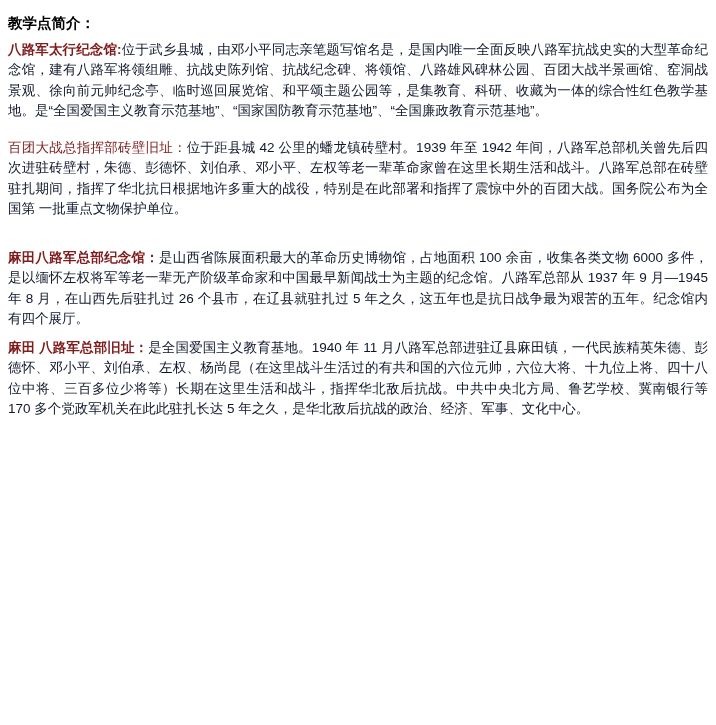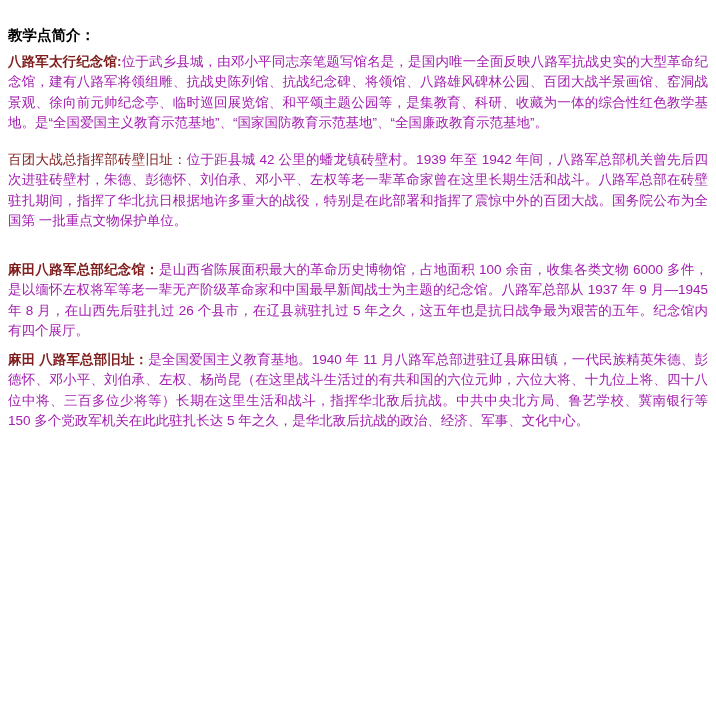--- a/index.html
+++ b/index.html
@@ -18,39 +18,39 @@
   .page {
     width: 716px;
     padding: 10px 8px 0 8px;
     box-sizing: border-box;
   }
   .doc-title {
     font-weight: bold;
     font-size: 14.5px;
     color: #000000;
     line-height: 1.35;
-    margin: 16px 0 6px 0;
+    margin: 4px 0 6px 0;
   }
   .entry {
     margin: 0 0 16px 0;
     line-height: 1.52;
     text-align: justify;
   }
   .entry.first {
     margin-top: 0;
   }
   .entry-name {
     color: #7f1d1d;
     font-weight: bold;
   }
   .entry-name.plain {
     font-weight: normal;
   }
   .entry-body {
-    color: #a21caf;
+    color: #0f172a;
   }
   .gap-lg {
     margin-bottom: 28px;
   }
   .gap-md {
     margin-bottom: 8px;
   }
 </style>
 </head>
 <body>
@@ -66,16 +66,16 @@
   <p class="entry gap-lg">
     <span class="entry-name plain">百团大战总指挥部砖壁旧址：</span><span class="entry-body">位于距县城 42 公里的蟠龙镇砖壁村。1939 年至 1942 年间，八路军总部机关曾先后四次进驻砖壁村，朱德、彭德怀、刘伯承、邓小平、左权等老一辈革命家曾在这里长期生活和战斗。八路军总部在砖壁驻扎期间，指挥了华北抗日根据地许多重大的战役，特别是在此部署和指挥了震惊中外的百团大战。国务院公布为全国第 一批重点文物保护单位。</span>
   </p>
 
 
   <p class="entry gap-md">
     <span class="entry-name">麻田八路军总部纪念馆：</span><span class="entry-body">是山西省陈展面积最大的革命历史博物馆，占地面积 100 余亩，收集各类文物 6000 多件，是以缅怀左权将军等老一辈无产阶级革命家和中国最早新闻战士为主题的纪念馆。八路军总部从 1937 年 9 月—1945 年 8 月，在山西先后驻扎过 26 个县市，在辽县就驻扎过 5 年之久，这五年也是抗日战争最为艰苦的五年。纪念馆内有四个展厅。</span>
   </p>
 
   <p class="entry">
-    <span class="entry-name">麻田 八路军总部旧址：</span><span class="entry-body">是全国爱国主义教育基地。1940 年 11 月八路军总部进驻辽县麻田镇，一代民族精英朱德、彭德怀、邓小平、刘伯承、左权、杨尚昆（在这里战斗生活过的有共和国的六位元帅，六位大将、十九位上将、四十八位中将、三百多位少将等）长期在这里生活和战斗，指挥华北敌后抗战。中共中央北方局、鲁艺学校、冀南银行等 150 多个党政军机关在此此驻扎长达 5 年之久，是华北敌后抗战的政治、经济、军事、文化中心。</span>
+    <span class="entry-name">麻田 八路军总部旧址：</span><span class="entry-body">是全国爱国主义教育基地。1940 年 11 月八路军总部进驻辽县麻田镇，一代民族精英朱德、彭德怀、邓小平、刘伯承、左权、杨尚昆（在这里战斗生活过的有共和国的六位元帅，六位大将、十九位上将、四十八位中将、三百多位少将等）长期在这里生活和战斗，指挥华北敌后抗战。中共中央北方局、鲁艺学校、冀南银行等 170 多个党政军机关在此此驻扎长达 5 年之久，是华北敌后抗战的政治、经济、军事、文化中心。</span>
   </p>
 
 </div>
 
 </body></html>

